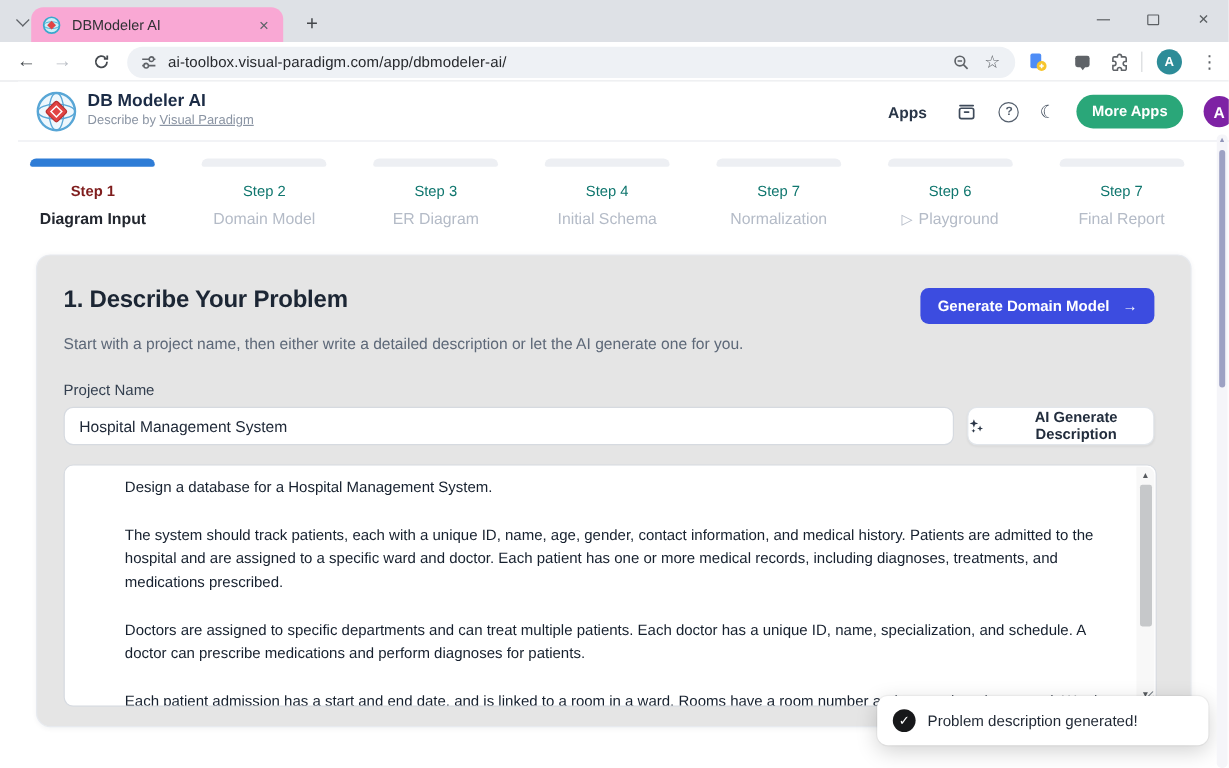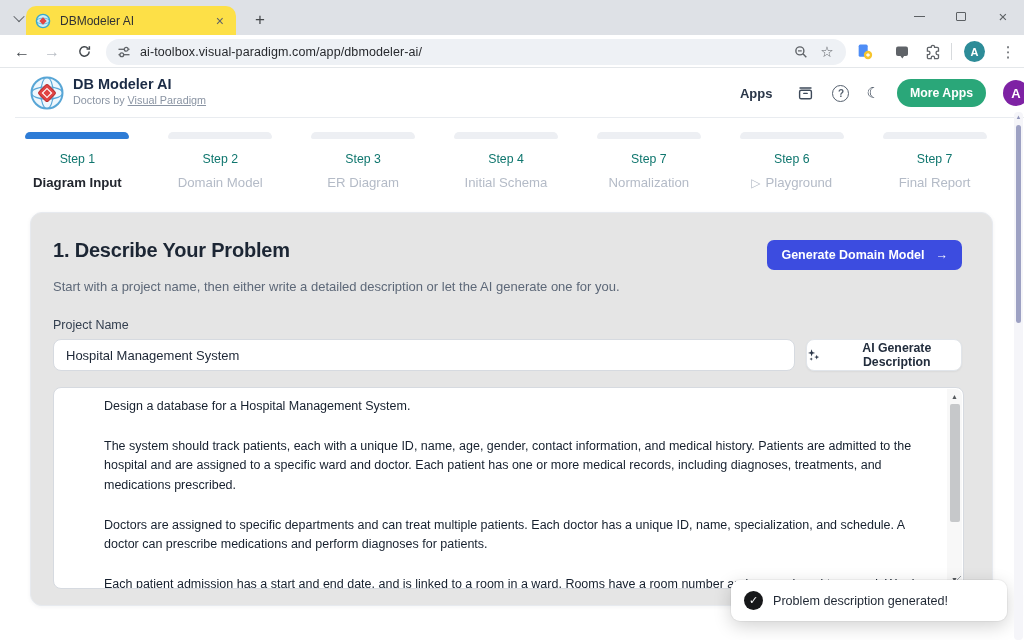--- a/index.html
+++ b/index.html
@@ -4,21 +4,21 @@
 <style>
   * { margin:0; padding:0; box-sizing:border-box; }
   html,body { width:1024px; height:640px; overflow:hidden; }
   body { font-family:"Liberation Sans", sans-serif; background:#fff; }
   #stage { position:relative; width:1024px; height:640px; background:#fff; }
 
   
   .tabstrip { position:absolute; left:0; top:0; width:1024px; height:35px; background:#dee1e6; }
   .tab-search { position:absolute; left:8px; top:7px; width:22px; height:22px; border-radius:50%; display:flex; align-items:center; justify-content:center; cursor:pointer; }
   .chev { width:8px; height:8px; border-right:1.7px solid #5f6368; border-bottom:1.7px solid #5f6368; transform:rotate(45deg) translate(-1px,-1px); }
-  .tab { position:absolute; left:26px; top:6px; width:210px; height:29px; background:#fde047; border-radius:10px 10px 0 0; display:flex; align-items:center; padding:0 9px; }
+  .tab { position:absolute; left:26px; top:6px; width:210px; height:29px; background:#f9a8d4; border-radius:10px 10px 0 0; display:flex; align-items:center; padding:0 9px; }
   .tab-title { flex:1; font-size:12px; color:#303134; white-space:nowrap; overflow:hidden; margin-left:9px; }
   .tab-close { font-size:14px; color:#5f6368; line-height:1; padding:2px 3px; }
   .newtab { position:absolute; left:248px; top:8px; width:24px; height:24px; display:flex; align-items:center; justify-content:center; font-size:17px; color:#44474b; }
   .win-controls { position:absolute; right:0; top:0; height:33px; display:flex; }
   .win-btn { width:42px; height:33px; display:flex; align-items:center; justify-content:center; color:#5c6064; }
   .ic-min { display:inline-block; width:11px; height:1.4px; background:#5c6064; }
   .ic-max { display:inline-block; width:10px; height:9px; border:1.4px solid #5c6064; border-radius:1px; }
   .ic-x { font-size:15px; line-height:1; }
 
   
@@ -52,21 +52,21 @@
   .moon-ic { font-size:15px; color:#3e4a5a; }
   .more-apps { height:28px; padding:0 13px; border-radius:14px; background:#2aa779; color:#fff; font-size:12.3px; font-weight:bold; display:flex; align-items:center; border:none; }
   .app-avatar { width:26px; height:26px; border-radius:50%; background:#7e22a4; color:#fff; font-size:13px; font-weight:bold; display:flex; align-items:center; justify-content:center; }
 
   
   .steps { position:absolute; left:6px; top:132px; width:1000px; display:flex; }
   .step { flex:1; text-align:center; cursor:pointer; }
   .pill { width:104px; height:7px; margin:0 auto 13px; border-radius:8px 8px 3px 3px; background:#edeff3; }
   .step.active .pill { background:#2e7cd6; }
   .step-num { font-size:12.3px; color:#0f766e; }
-  .step.active .step-num { color:#0f766e; font-weight:400; }
+  .step.active .step-num { color:#7f1d1d; font-weight:700; }
   .step-name { font-size:13.2px; color:#b4bbc7; margin-top:9px; }
   .step.active .step-name { color:#23272f; font-weight:bold; }
   .play { font-size:12px; margin-right:5px; }
 
   
   .card { position:absolute; left:30px; top:212px; width:963px; height:394px; background:#e5e5e5; border:1px solid #e7eaef; border-radius:12px; box-shadow:0 1px 4px rgba(20,30,60,.05); padding:26px 30px 0 22px; }
   .card-head { display:flex; justify-content:space-between; align-items:flex-start; }
   .h1 { font-size:20px; font-weight:bold; color:#1c2634; letter-spacing:-.2px; }
   .gen-btn { height:30px; padding:0 14px; background:#3c4ce0; color:#fff; border:none; border-radius:7px; font-size:12.5px; font-weight:bold; display:flex; align-items:center; gap:11px; margin-top:1px; }
   .subtitle { margin-top:9px; font-size:13px; color:#5d6878; }
@@ -183,21 +183,21 @@
   <div class="appheader">
     <svg class="logo" viewBox="0 0 36 36">
       <circle cx="18" cy="18" r="15.5" fill="#eef7fd" stroke="#58a6d6" stroke-width="2"></circle>
       <ellipse cx="18" cy="18" rx="15.5" ry="6.2" fill="none" stroke="#58a6d6" stroke-width="1.1"></ellipse>
       <ellipse cx="18" cy="18" rx="6.2" ry="15.5" fill="none" stroke="#58a6d6" stroke-width="1.1"></ellipse>
       <rect x="11.5" y="11.5" width="13" height="13" rx="2" fill="#e14444" stroke="#b93030" transform="rotate(45 18 18)"></rect>
       <rect x="14.8" y="14.8" width="6.4" height="6.4" fill="none" stroke="#ffffff" stroke-width="1.2" transform="rotate(45 18 18)"></rect>
     </svg>
     <div class="brand">
       <div class="brand-title">DB Modeler AI</div>
-      <div class="brand-sub"><span>Doctors by </span><a href="#">Visual Paradigm</a></div>
+      <div class="brand-sub"><span>Describe by </span><a href="#">Visual Paradigm</a></div>
     </div>
     <div class="header-right">
       <span class="file-menu">Apps</span>
       <span class="hdr-ic">
         <svg width="17" height="17" viewBox="0 0 17 17">
             <line x1="3" y1="3" x2="14" y2="3" stroke="#3e4a5a" stroke-width="1.4" stroke-linecap="round"></line>
             <rect x="2.6" y="5.2" width="11.8" height="8.6" rx="1.6" fill="none" stroke="#3e4a5a" stroke-width="1.4"></rect>
             <line x1="6.8" y1="8.4" x2="10.2" y2="8.4" stroke="#3e4a5a" stroke-width="1.4" stroke-linecap="round"></line>
           </svg>
       </span>

